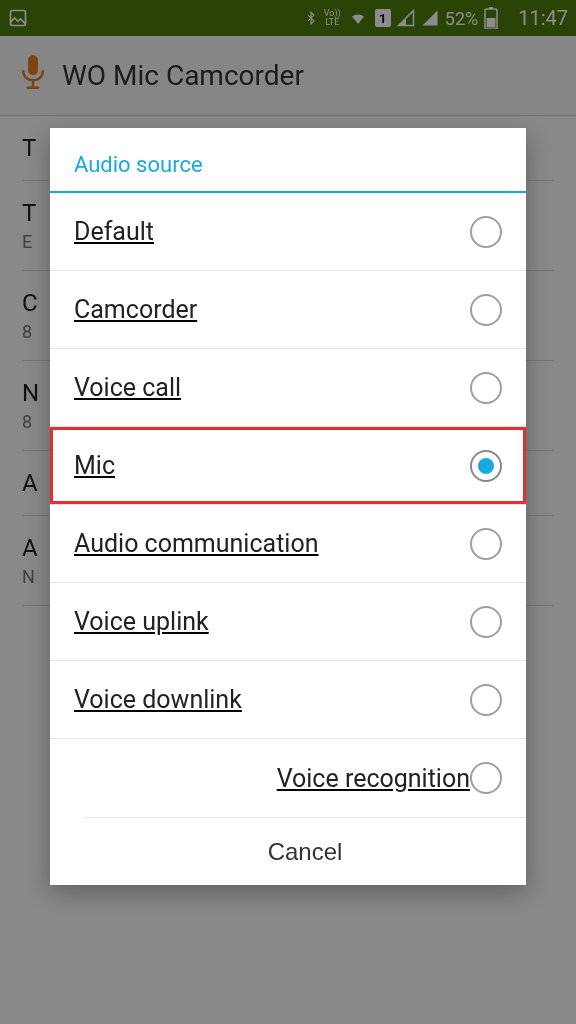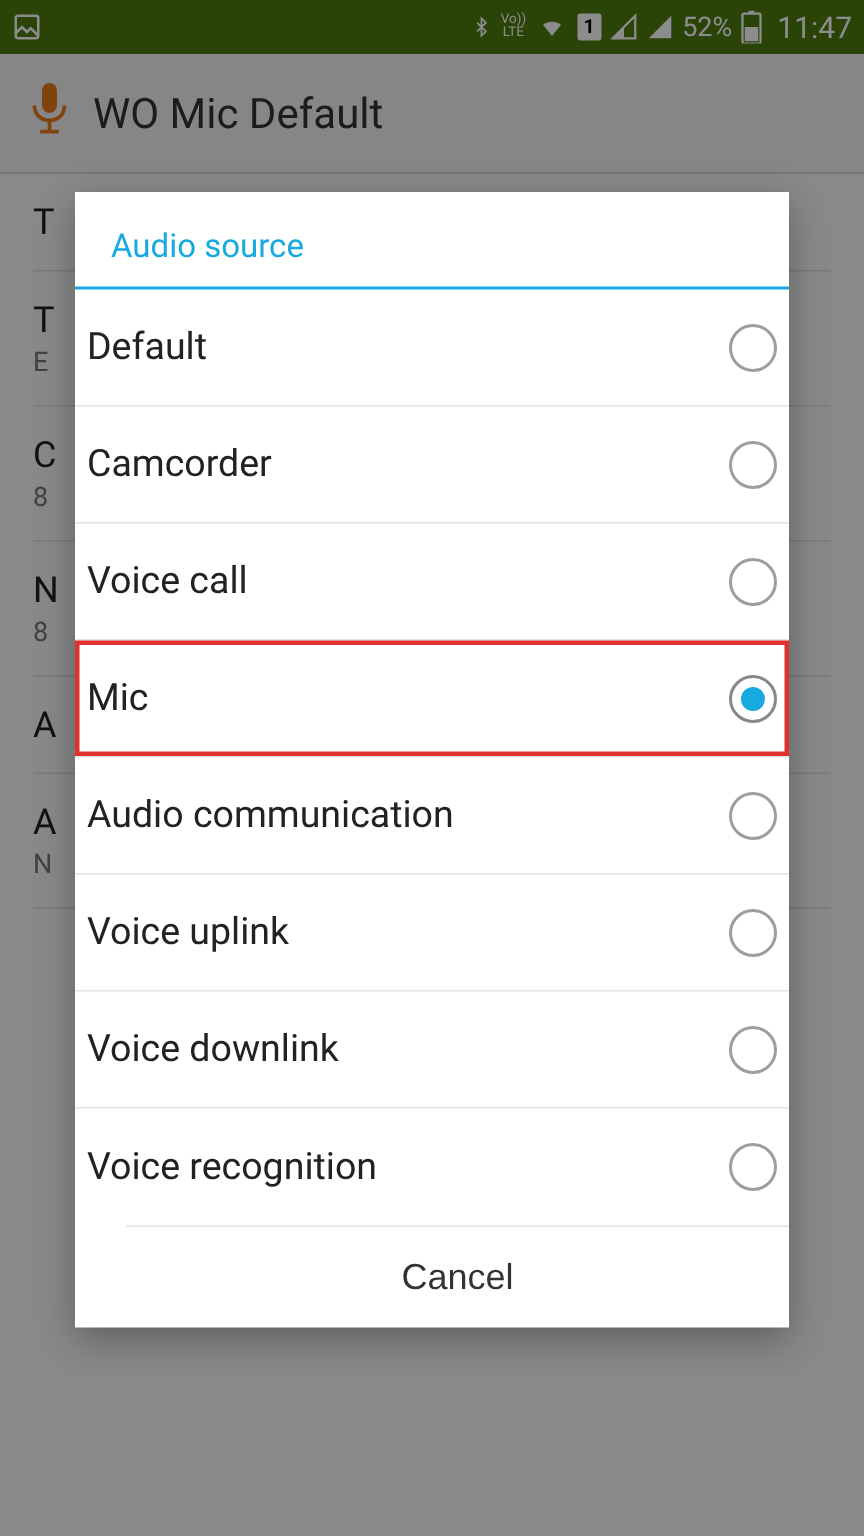--- a/index.html
+++ b/index.html
@@ -70,26 +70,27 @@
   .dialog-divider {
     height: 2px;
     background: #18a9e0;
     margin: 0;
   }
   .option-list { }
   .option {
     display: flex;
     align-items: center;
     justify-content: space-between;
-    padding: 0 8px;
+    padding: 0 24px;
     height: 78px;
     border-bottom: 1px solid #e4e4e4;
     position: relative;
-  }
-  .option:last-of-type { border-bottom: none; }
+    text-decoration: underline;
+  }
+  .option:last-of-type { border-bottom: none; justify-content: flex-end; }
   .option-label {
     font-size: 25px;
     color: #222;
   }
   .radio {
     width: 32px; height: 32px;
     border: 2px solid #9e9e9e;
     border-radius: 50%;
     display: flex; align-items: center; justify-content: center;
   }
@@ -161,34 +162,34 @@
         </svg>
     </span>
     <span>52%</span>
     <span class="status-icon">
       <svg width="14" height="22" viewBox="0 0 14 22">
           <rect x="1" y="2" width="12" height="20" rx="1" fill="none" stroke="#fff" stroke-width="1.5"></rect>
           <rect x="5" y="0" width="4" height="2" fill="#fff"></rect>
           <rect x="2.5" y="11" width="9" height="9.5" fill="#fff"></rect>
         </svg>
     </span>
-    <span style="font-size:20px;margin-left:4px">11:47</span>
+    <span style="font-size:20px;margin-left:14px">11:47</span>
   </div>
 </div>
 
 <div class="app-bar">
   <span>
     <svg width="30" height="38" viewBox="0 0 24 30">
         <rect x="8" y="0" width="8" height="16" rx="4" fill="#e87c1a"></rect>
         <path d="M4 12c0 5 3.5 8 8 8s8-3 8-8" fill="none" stroke="#e87c1a" stroke-width="2"></path>
         <line x1="12" y1="20" x2="12" y2="26" stroke="#e87c1a" stroke-width="2"></line>
         <line x1="7" y1="26" x2="17" y2="26" stroke="#e87c1a" stroke-width="2"></line>
       </svg>
   </span>
-  <span class="app-title">WO Mic Default</span>
+  <span class="app-title">WO Mic Camcorder</span>
 </div>
 
 <div class="bg-list" id="bg-list">
     <div class="bg-row">
       <div class="bg-row-title">T</div>
     </div>
     <div class="bg-row">
       <div class="bg-row-title">T</div>
       <div class="bg-row-sub">E</div>
     </div>

